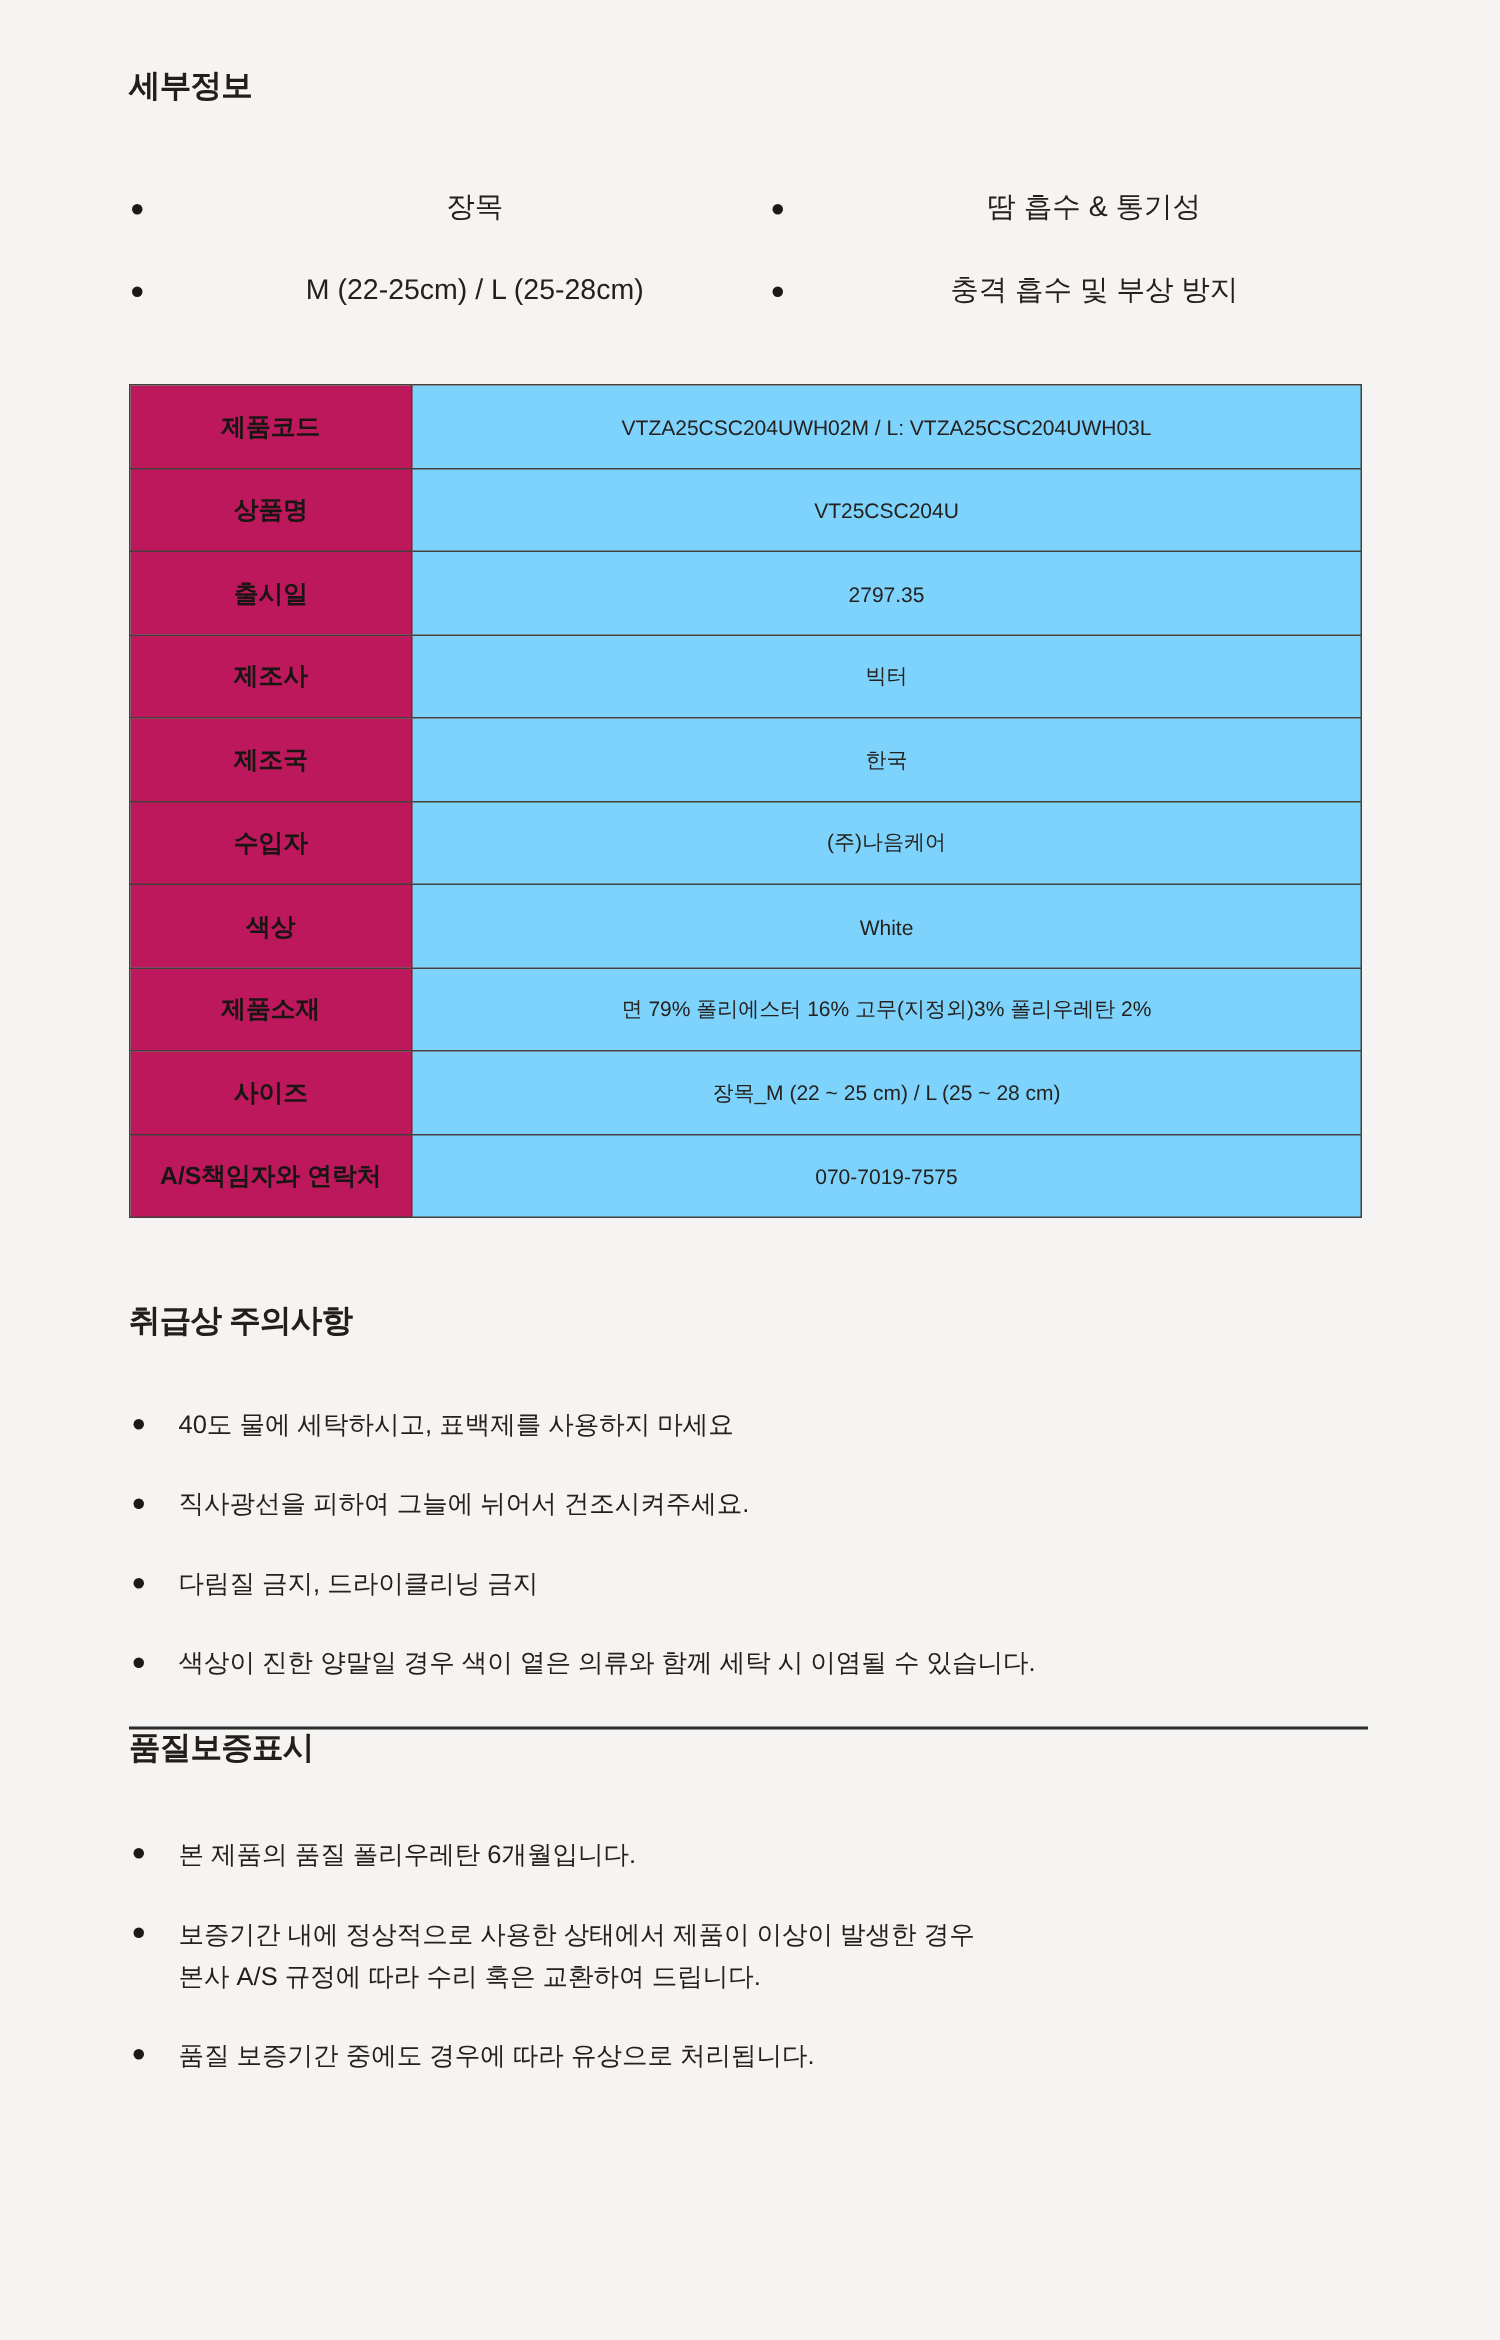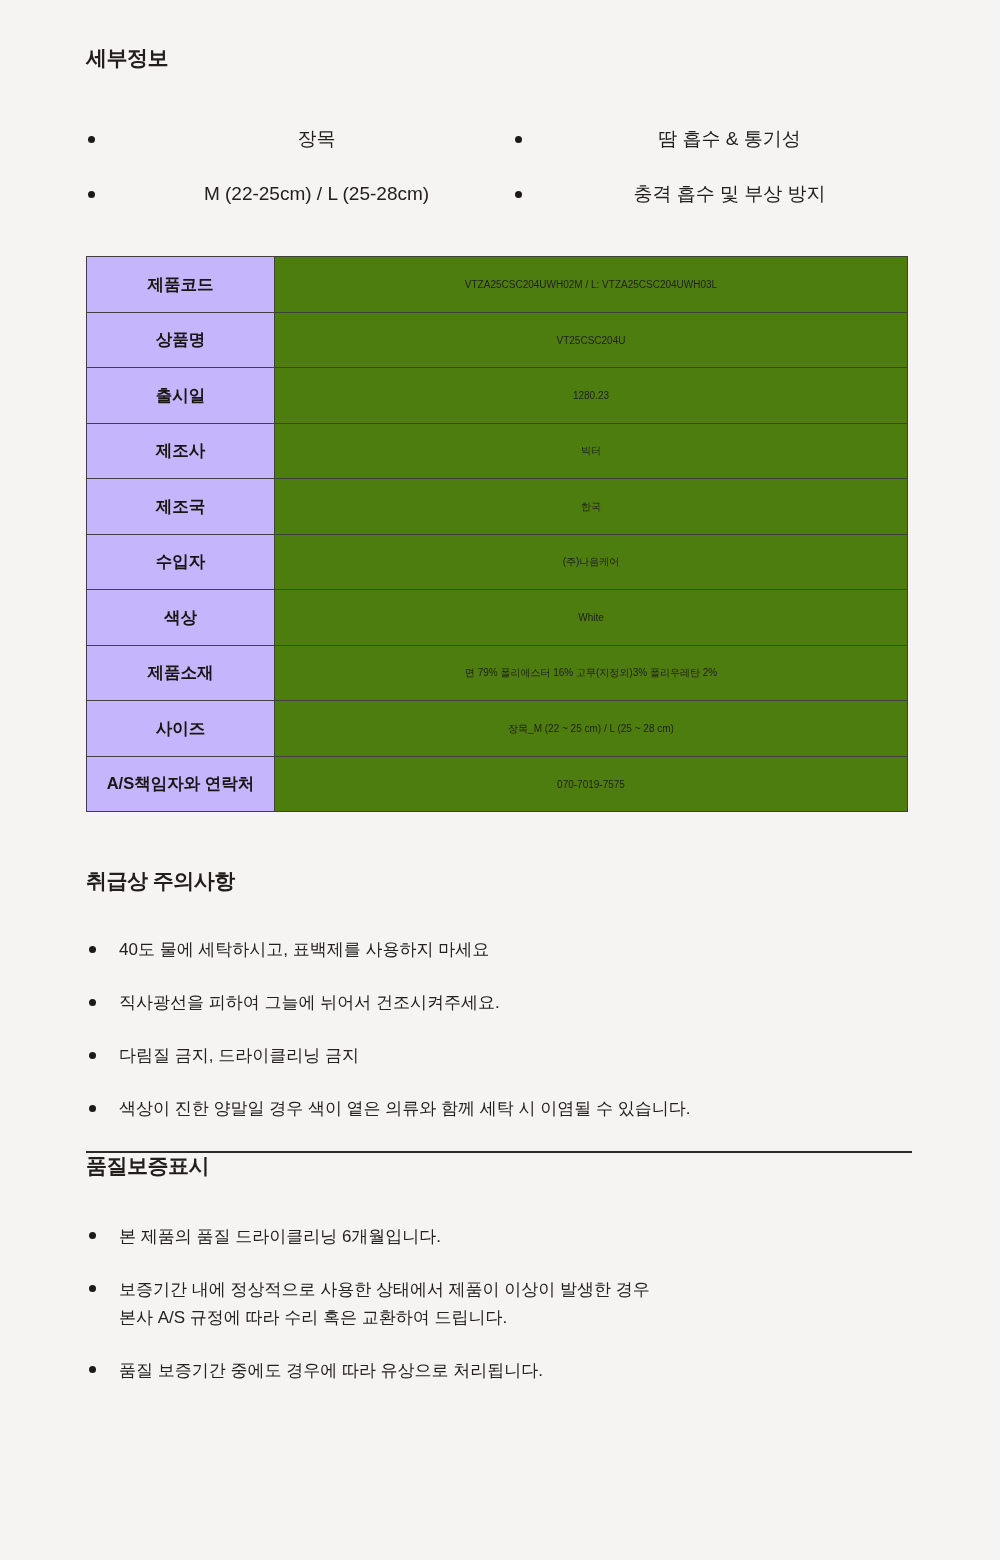--- a/index.html
+++ b/index.html
@@ -66,28 +66,28 @@
   }
   table.spec th, table.spec td {
     border: 1.5px solid #44403d;
     height: 55.5px;
     text-align: center;
     vertical-align: middle;
     padding: 4px 14px;
   }
   table.spec th {
     width: 188px;
-    background: #c4b5fd;
+    background: #be185d;
     font-size: 16.5px;
     font-weight: 700;
     color: #181512;
   }
   table.spec td {
-    background: #4d7c0f;
-    font-size: 10px;
+    background: #7dd3fc;
+    font-size: 14px;
     font-weight: 400;
     color: #24211e;
   }
   
   .care-title { margin-top: 56px; }
   ul.notes {
     list-style: none;
     margin: 42px 0 0 0;
     padding: 0;
   }
@@ -143,21 +143,21 @@
       <tr>
         <th>제품코드</th>
         <td>VTZA25CSC204UWH02M / L: VTZA25CSC204UWH03L</td>
       </tr>
       <tr>
         <th>상품명</th>
         <td>VT25CSC204U</td>
       </tr>
       <tr>
         <th>출시일</th>
-        <td>1280.23</td>
+        <td>2797.35</td>
       </tr>
       <tr>
         <th>제조사</th>
         <td>빅터</td>
       </tr>
       <tr>
         <th>제조국</th>
         <td>한국</td>
       </tr>
       <tr>
@@ -190,19 +190,19 @@
     <li>직사광선을 피하여 그늘에 뉘어서 건조시켜주세요.</li>
     <li>다림질 금지, 드라이클리닝 금지</li>
     <li>색상이 진한 양말일 경우 색이 옅은 의류와 함께 세탁 시 이염될 수 있습니다.</li>
   </ul>
 
   <hr class="divider">
 
   <h1 class="section-title warranty-title">품질보증표시</h1>
 
   <ul class="notes warranty">
-    <li>본 제품의 품질 드라이클리닝 6개월입니다.</li>
+    <li>본 제품의 품질 폴리우레탄 6개월입니다.</li>
     <li>보증기간 내에 정상적으로 사용한 상태에서 제품이 이상이 발생한 경우
 본사 A/S 규정에 따라 수리 혹은 교환하여 드립니다.</li>
     <li>품질 보증기간 중에도 경우에 따라 유상으로 처리됩니다.</li>
   </ul>
 
 </div>
 
 </body></html>

